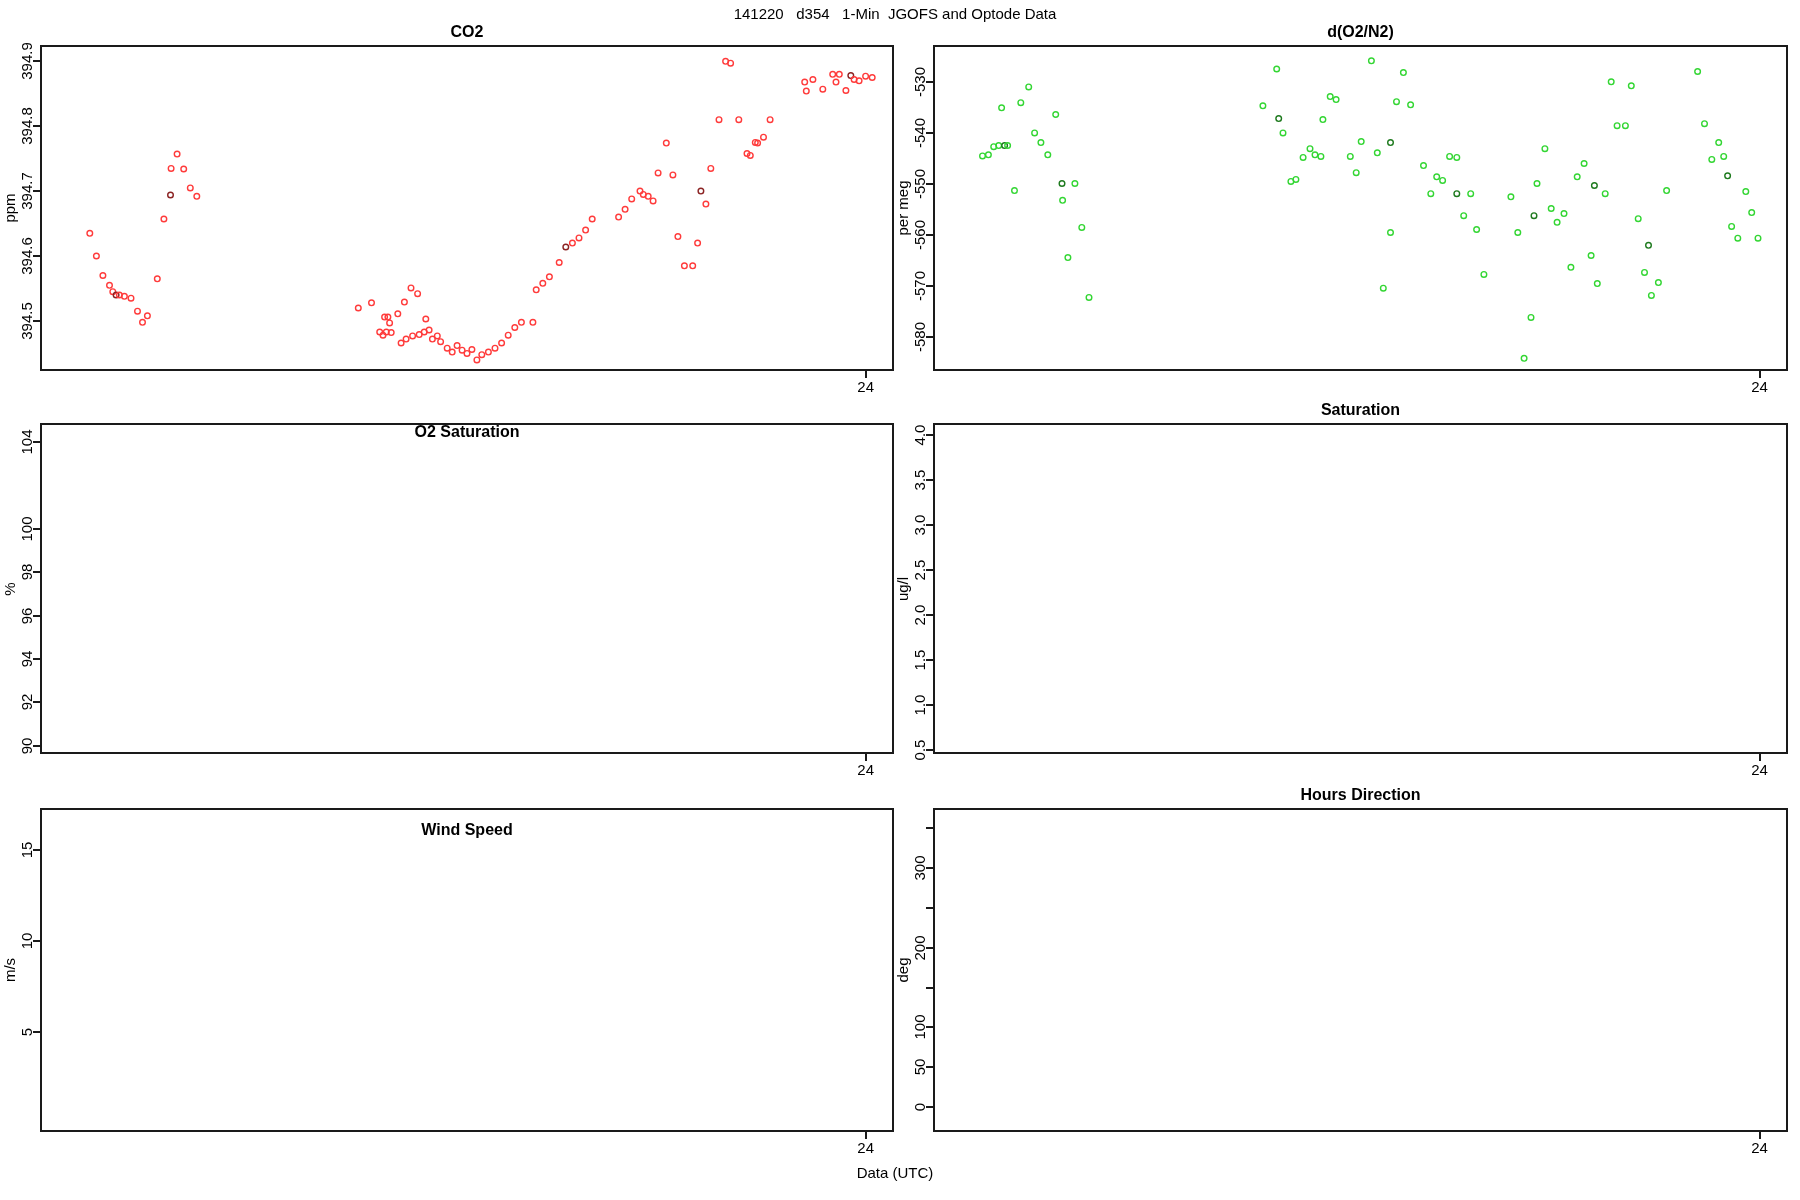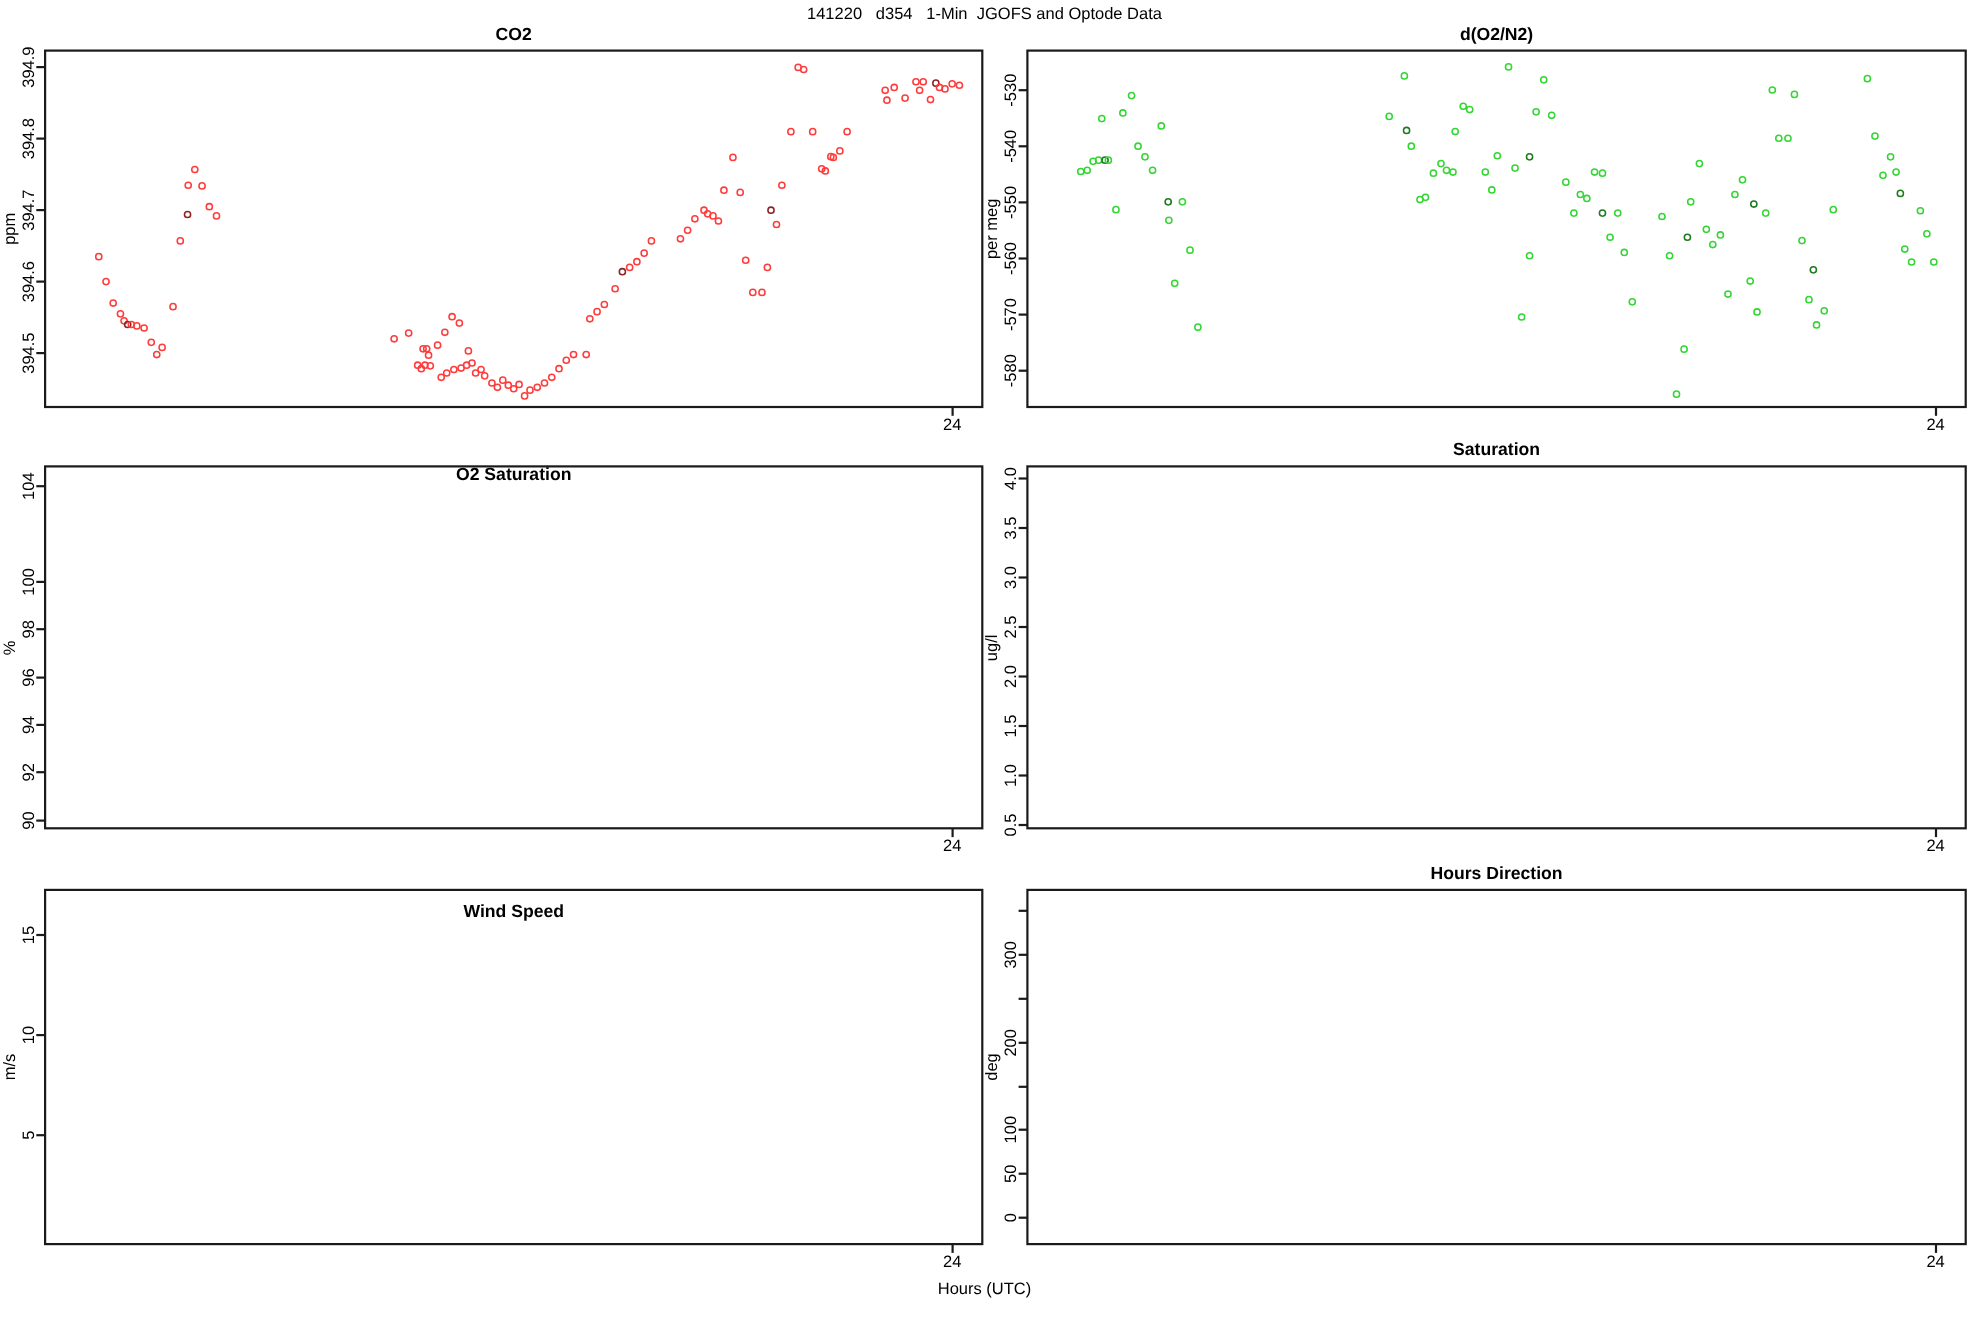--- a/index.html
+++ b/index.html
@@ -12,21 +12,21 @@
   .panel-box{position:absolute;border:2px solid #1a1a1a;box-sizing:border-box;background:#fff}
   .tick{position:absolute;background:#1a1a1a}
   .main-title{left:895px;top:13px}
   .x-label{left:895px;top:1172px}
 </style>
 </head>
 <body>
 
 <span class="hlabel main-title">141220   d354   1-Min  JGOFS and Optode Data</span>
 
-<span class="hlabel x-label">Hours (UTC)</span>
+<span class="hlabel x-label">Data (UTC)</span>
 
 <div id="panels">
     <div class="panel-box" style="left: 40px; top: 45px; width: 854px; height: 326px;">
       <svg width="850" height="322" style="position: absolute; left: 0px; top: 0px;">
         <circle cx="47.8" cy="186.3" r="2.8" fill="none" stroke-width="1.4" stroke="#ff3b3b"></circle>
         <circle cx="54.4" cy="209.0" r="2.8" fill="none" stroke-width="1.4" stroke="#ff3b3b"></circle>
         <circle cx="60.9" cy="228.5" r="2.8" fill="none" stroke-width="1.4" stroke="#ff3b3b"></circle>
         <circle cx="67.5" cy="238.3" r="2.8" fill="none" stroke-width="1.4" stroke="#ff3b3b"></circle>
         <circle cx="70.8" cy="244.7" r="2.8" fill="none" stroke-width="1.4" stroke="#ff3b3b"></circle>
         <circle cx="74.1" cy="248.0" r="2.8" fill="none" stroke-width="1.4" stroke="#8b2323"></circle>

